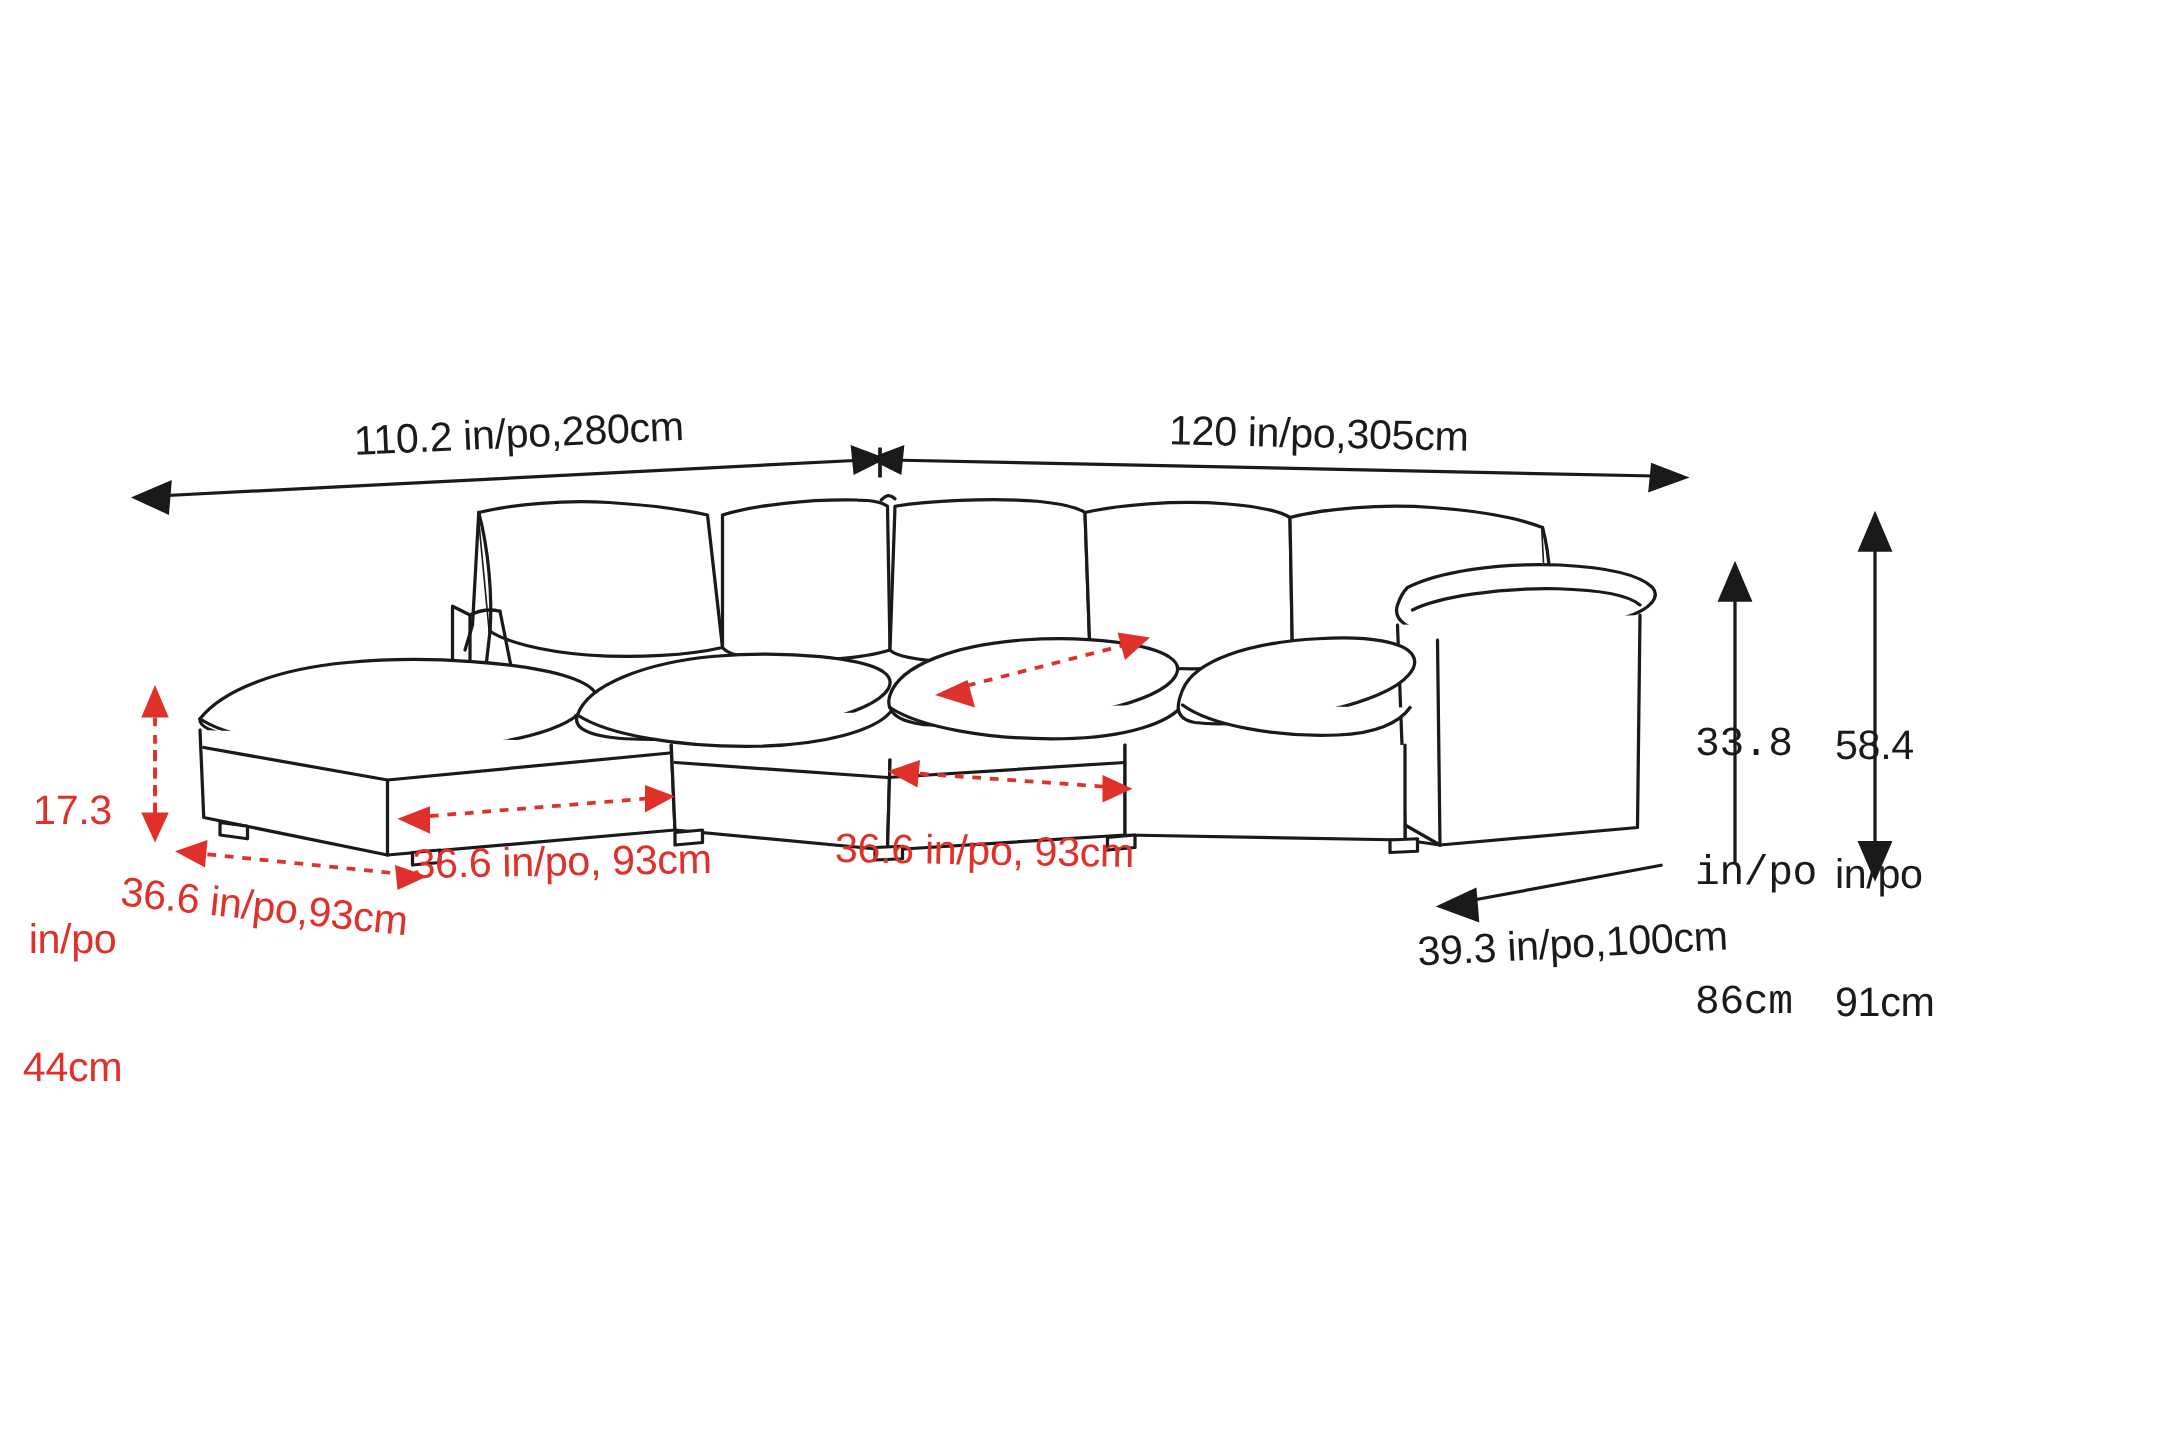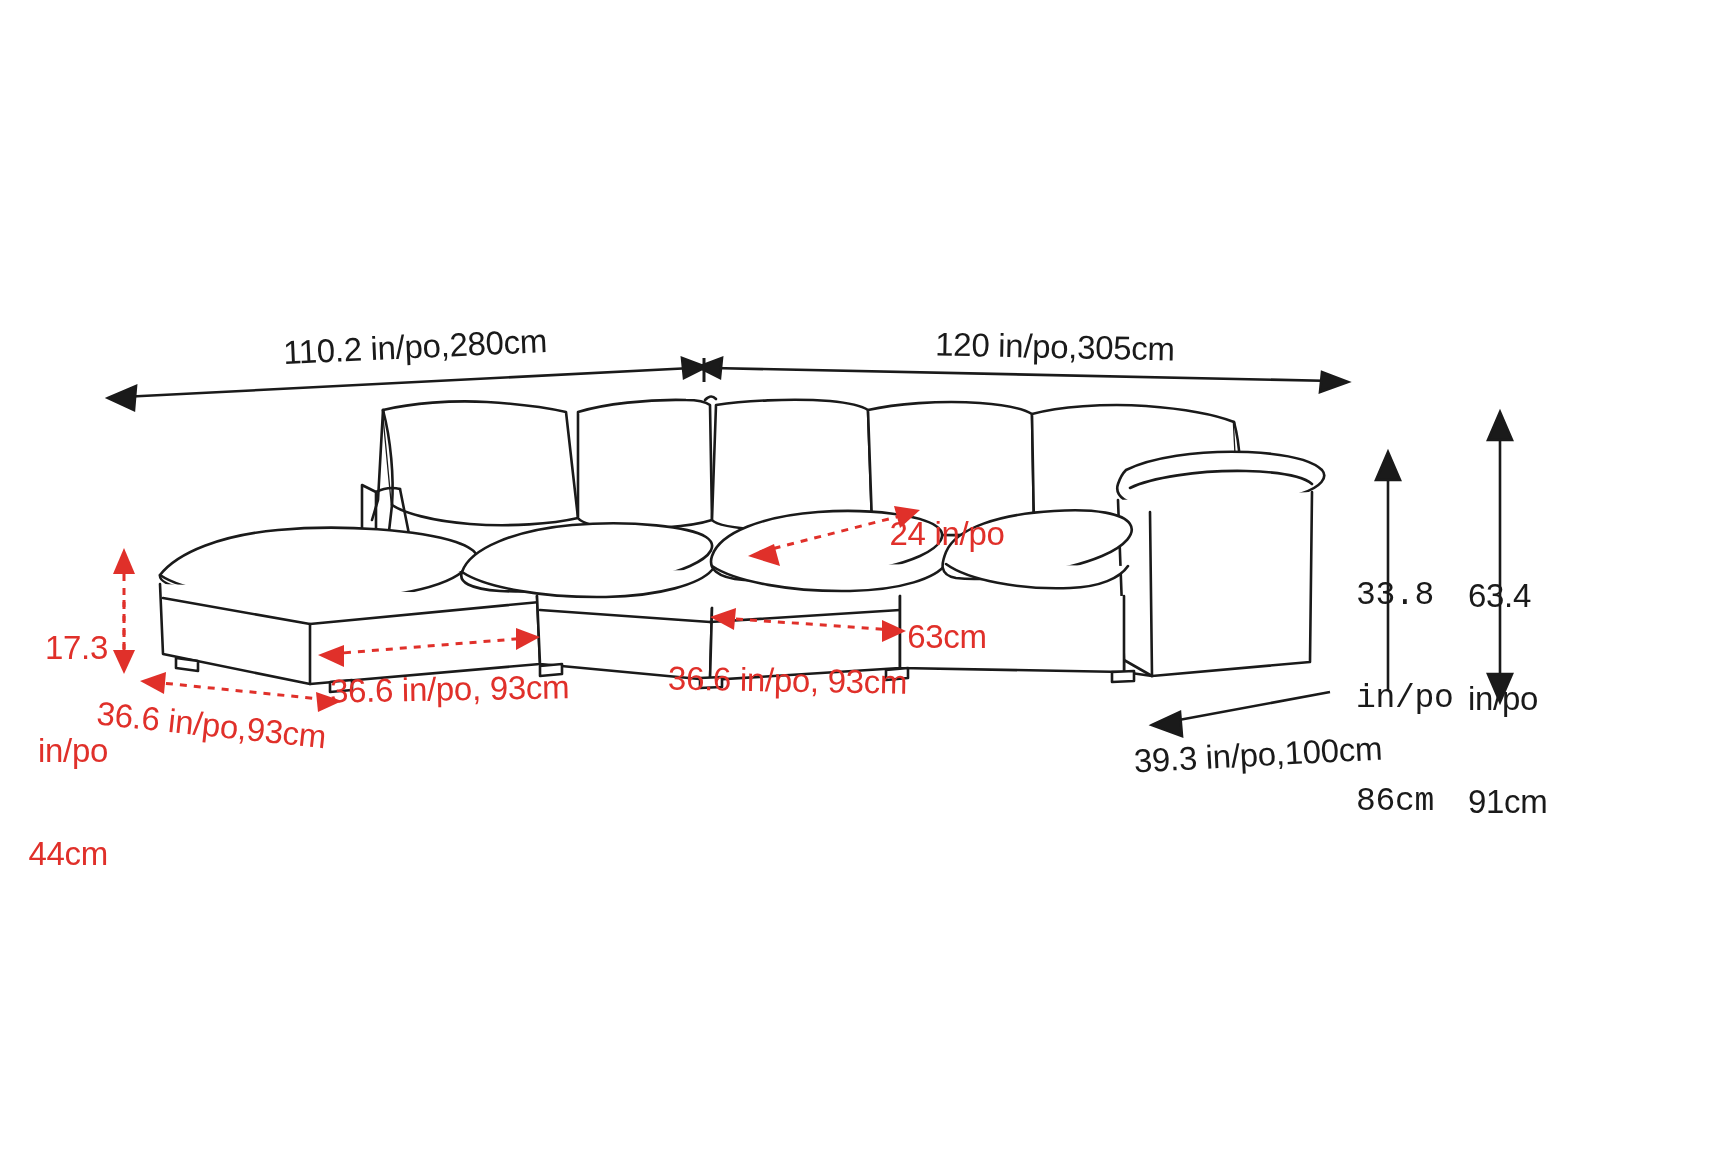--- a/index.html
+++ b/index.html
@@ -30,21 +30,21 @@
   .dim-black {
     color: #1a1a1a;
     font-size: 33px;
   }
   .dim-red {
     color: #e0302a;
     font-size: 33px;
   }
   .lbl-center { text-align: center; }
   .lbl-left { text-align: left; }
-  .lbl-right { text-align: right; }
+  .lbl-right { text-align: center; }
 </style>
 </head>
 <body>
 
 <div id="stage">
 
   <svg id="artboard" viewBox="0 0 1726 1151" xmlns="http://www.w3.org/2000/svg">
 
     <g fill="none" stroke="#1a1a1a" stroke-width="2.6" stroke-linejoin="round" stroke-linecap="round">
 
@@ -264,37 +264,33 @@
 
   <div class="dim-label dim-black lbl-center" style="left:910px; top:330px; width:290px; transform:rotate(1.2deg);">120 in/po,305cm</div>
 
   <div class="dim-label dim-black lbl-left" style="left:1356px; top:510px; width:100px;font-family:Liberation Mono, monospace;">
     <div>33.8</div>
     <div>in/po</div>
     <div>86cm</div>
   </div>
 
   <div class="dim-label dim-black lbl-left" style="left:1468px; top:510px; width:110px;">
-    <div>63.4</div>
+    <div>58.4</div>
     <div>in/po</div>
     <div>91cm</div>
   </div>
 
   <div class="dim-label dim-black lbl-center" style="left:1108px; top:738px; width:300px; transform:rotate(-3deg);">39.3 in/po,100cm</div>
 
   <div class="dim-label dim-red lbl-right" style="left:8px; top:562px; width:100px;">
     <div>17.3</div>
     <div>in/po</div>
     <div>44cm</div>
   </div>
 
   <div class="dim-label dim-red lbl-left" style="left:96px; top:712px; width:300px; transform:rotate(6deg);">36.6 in/po,93cm</div>
 
   <div class="dim-label dim-red lbl-left" style="left:330px; top:672px; width:280px; transform:rotate(-1deg);">36.6 in/po, 93cm</div>
 
   <div class="dim-label dim-red lbl-left" style="left:668px; top:664px; width:280px; transform:rotate(1deg);">36.6 in/po, 93cm</div>
 
-  <div class="dim-label dim-red lbl-center" style="left:852px; top:448px; width:190px;">
-    <div>24 in/po</div>
-    <div>63cm</div>
-  </div>
 
 </div>
 
 </body></html>

